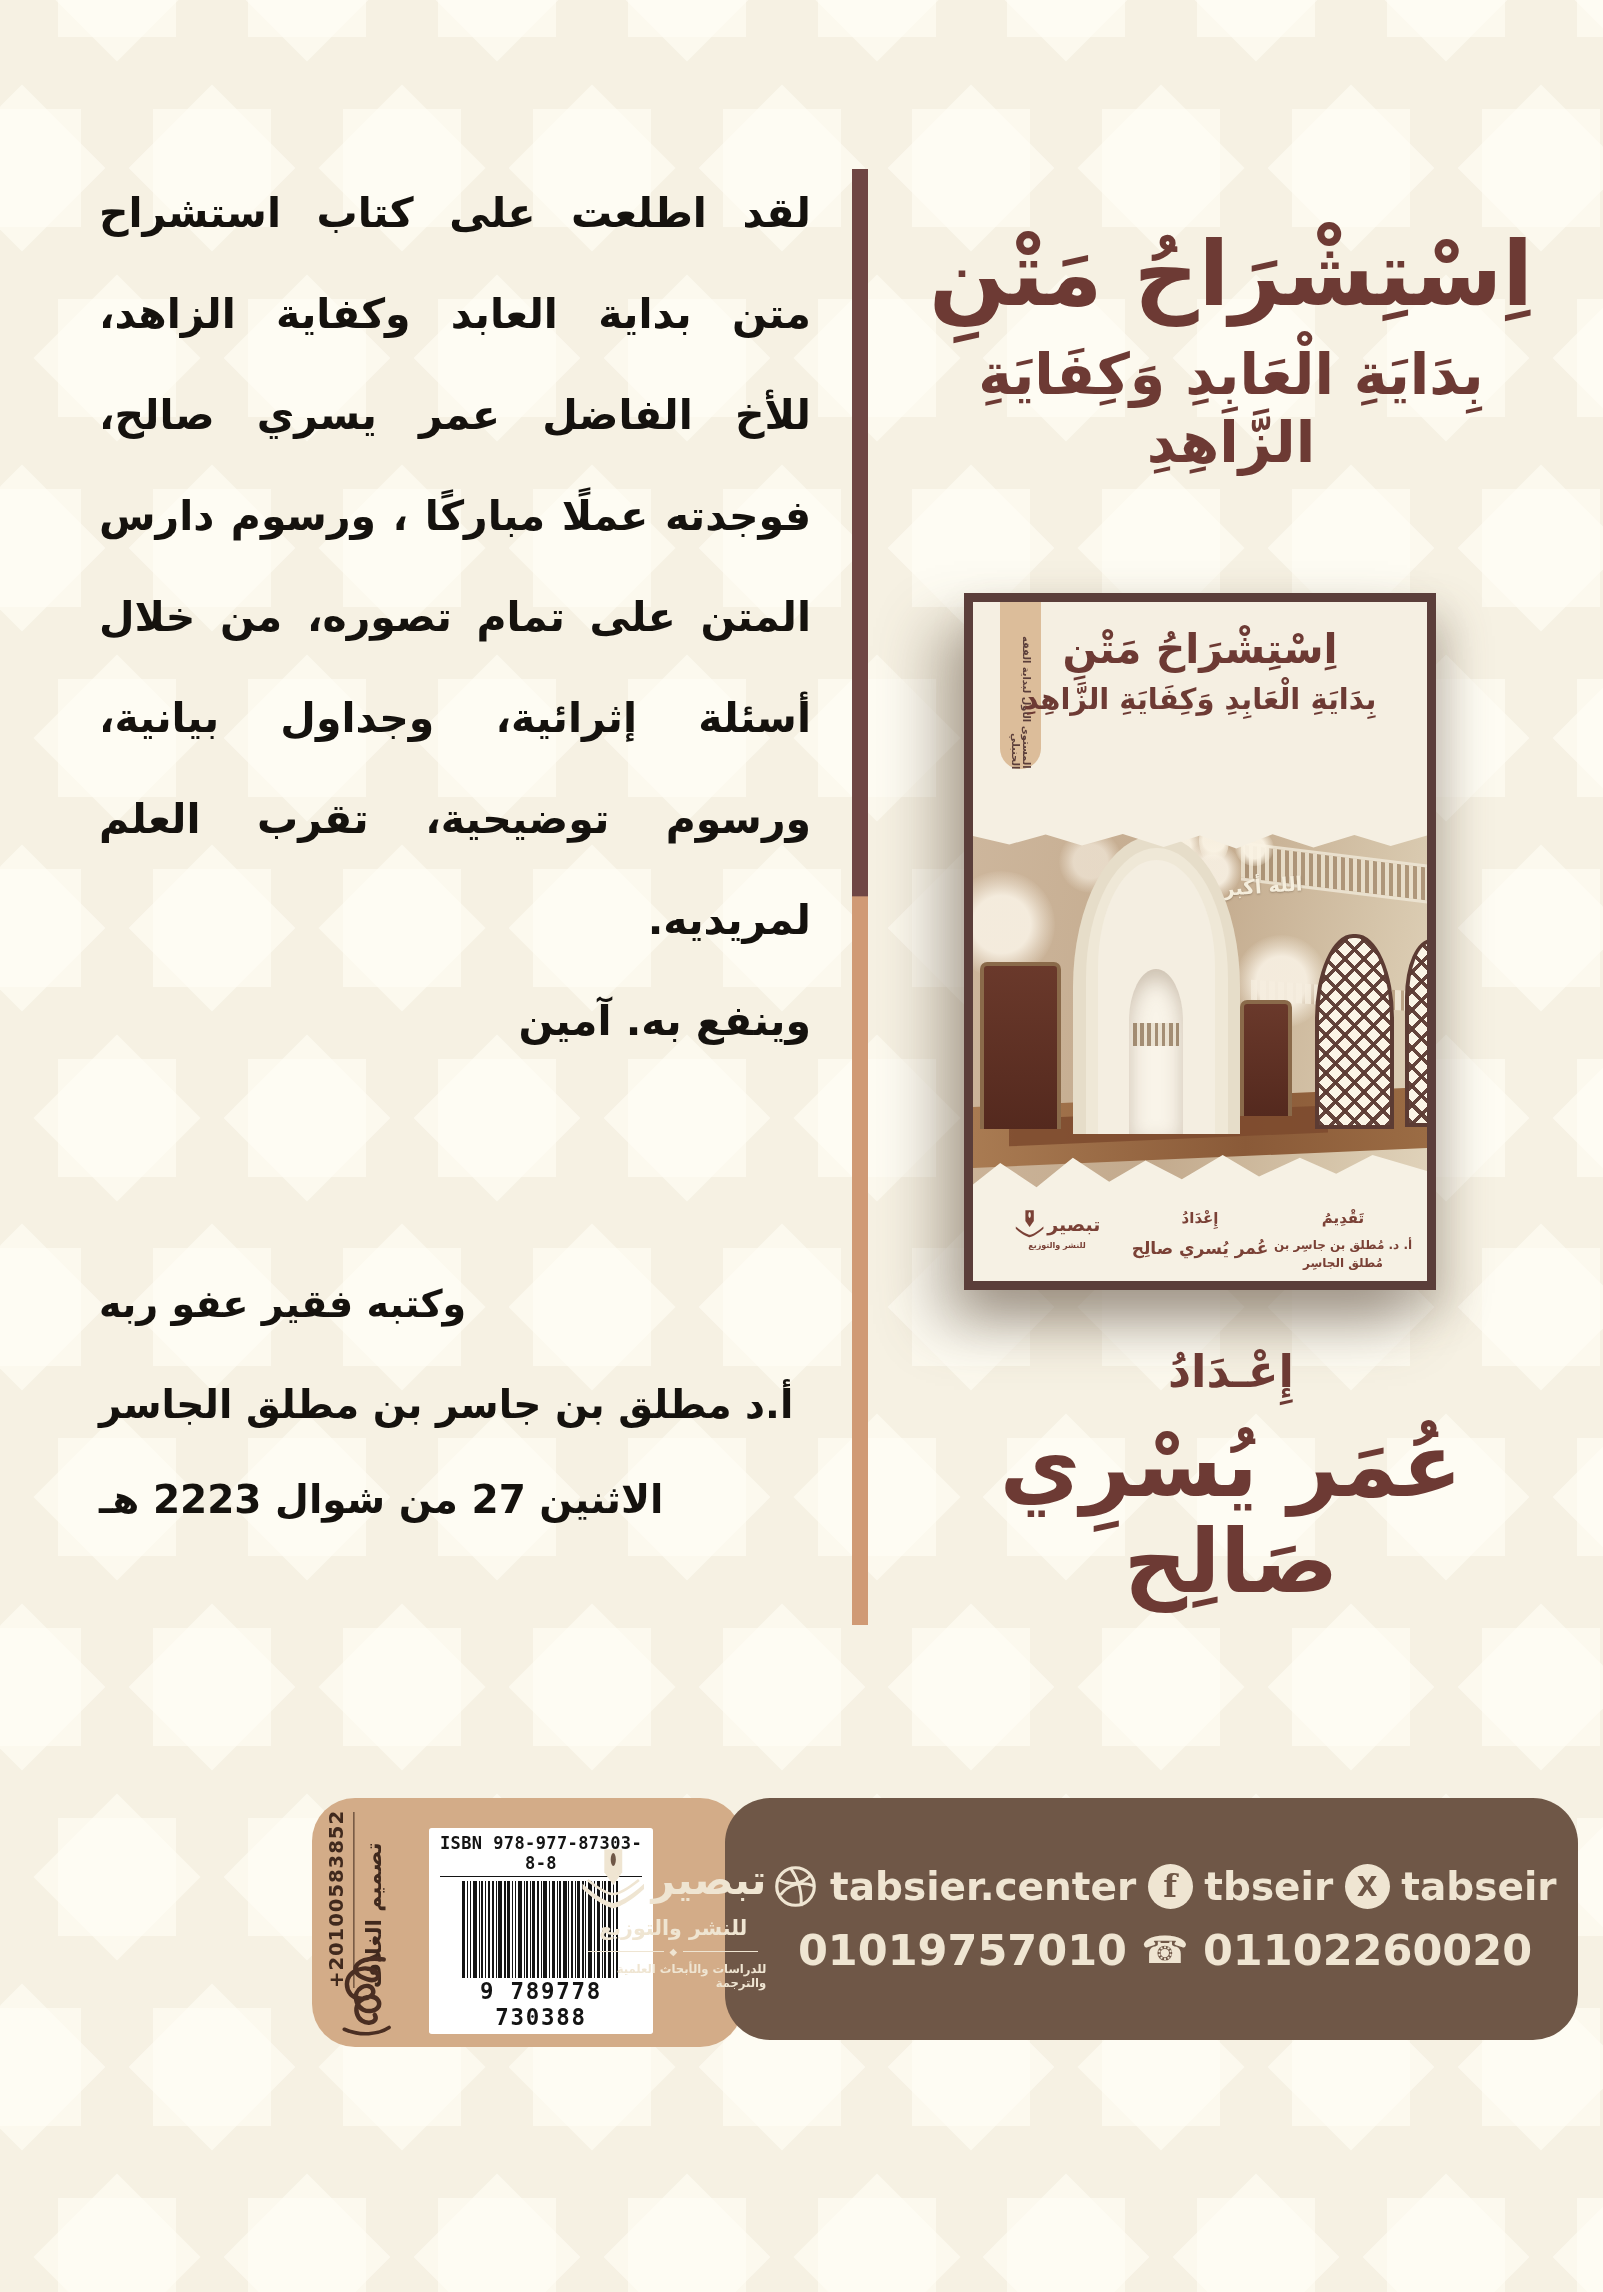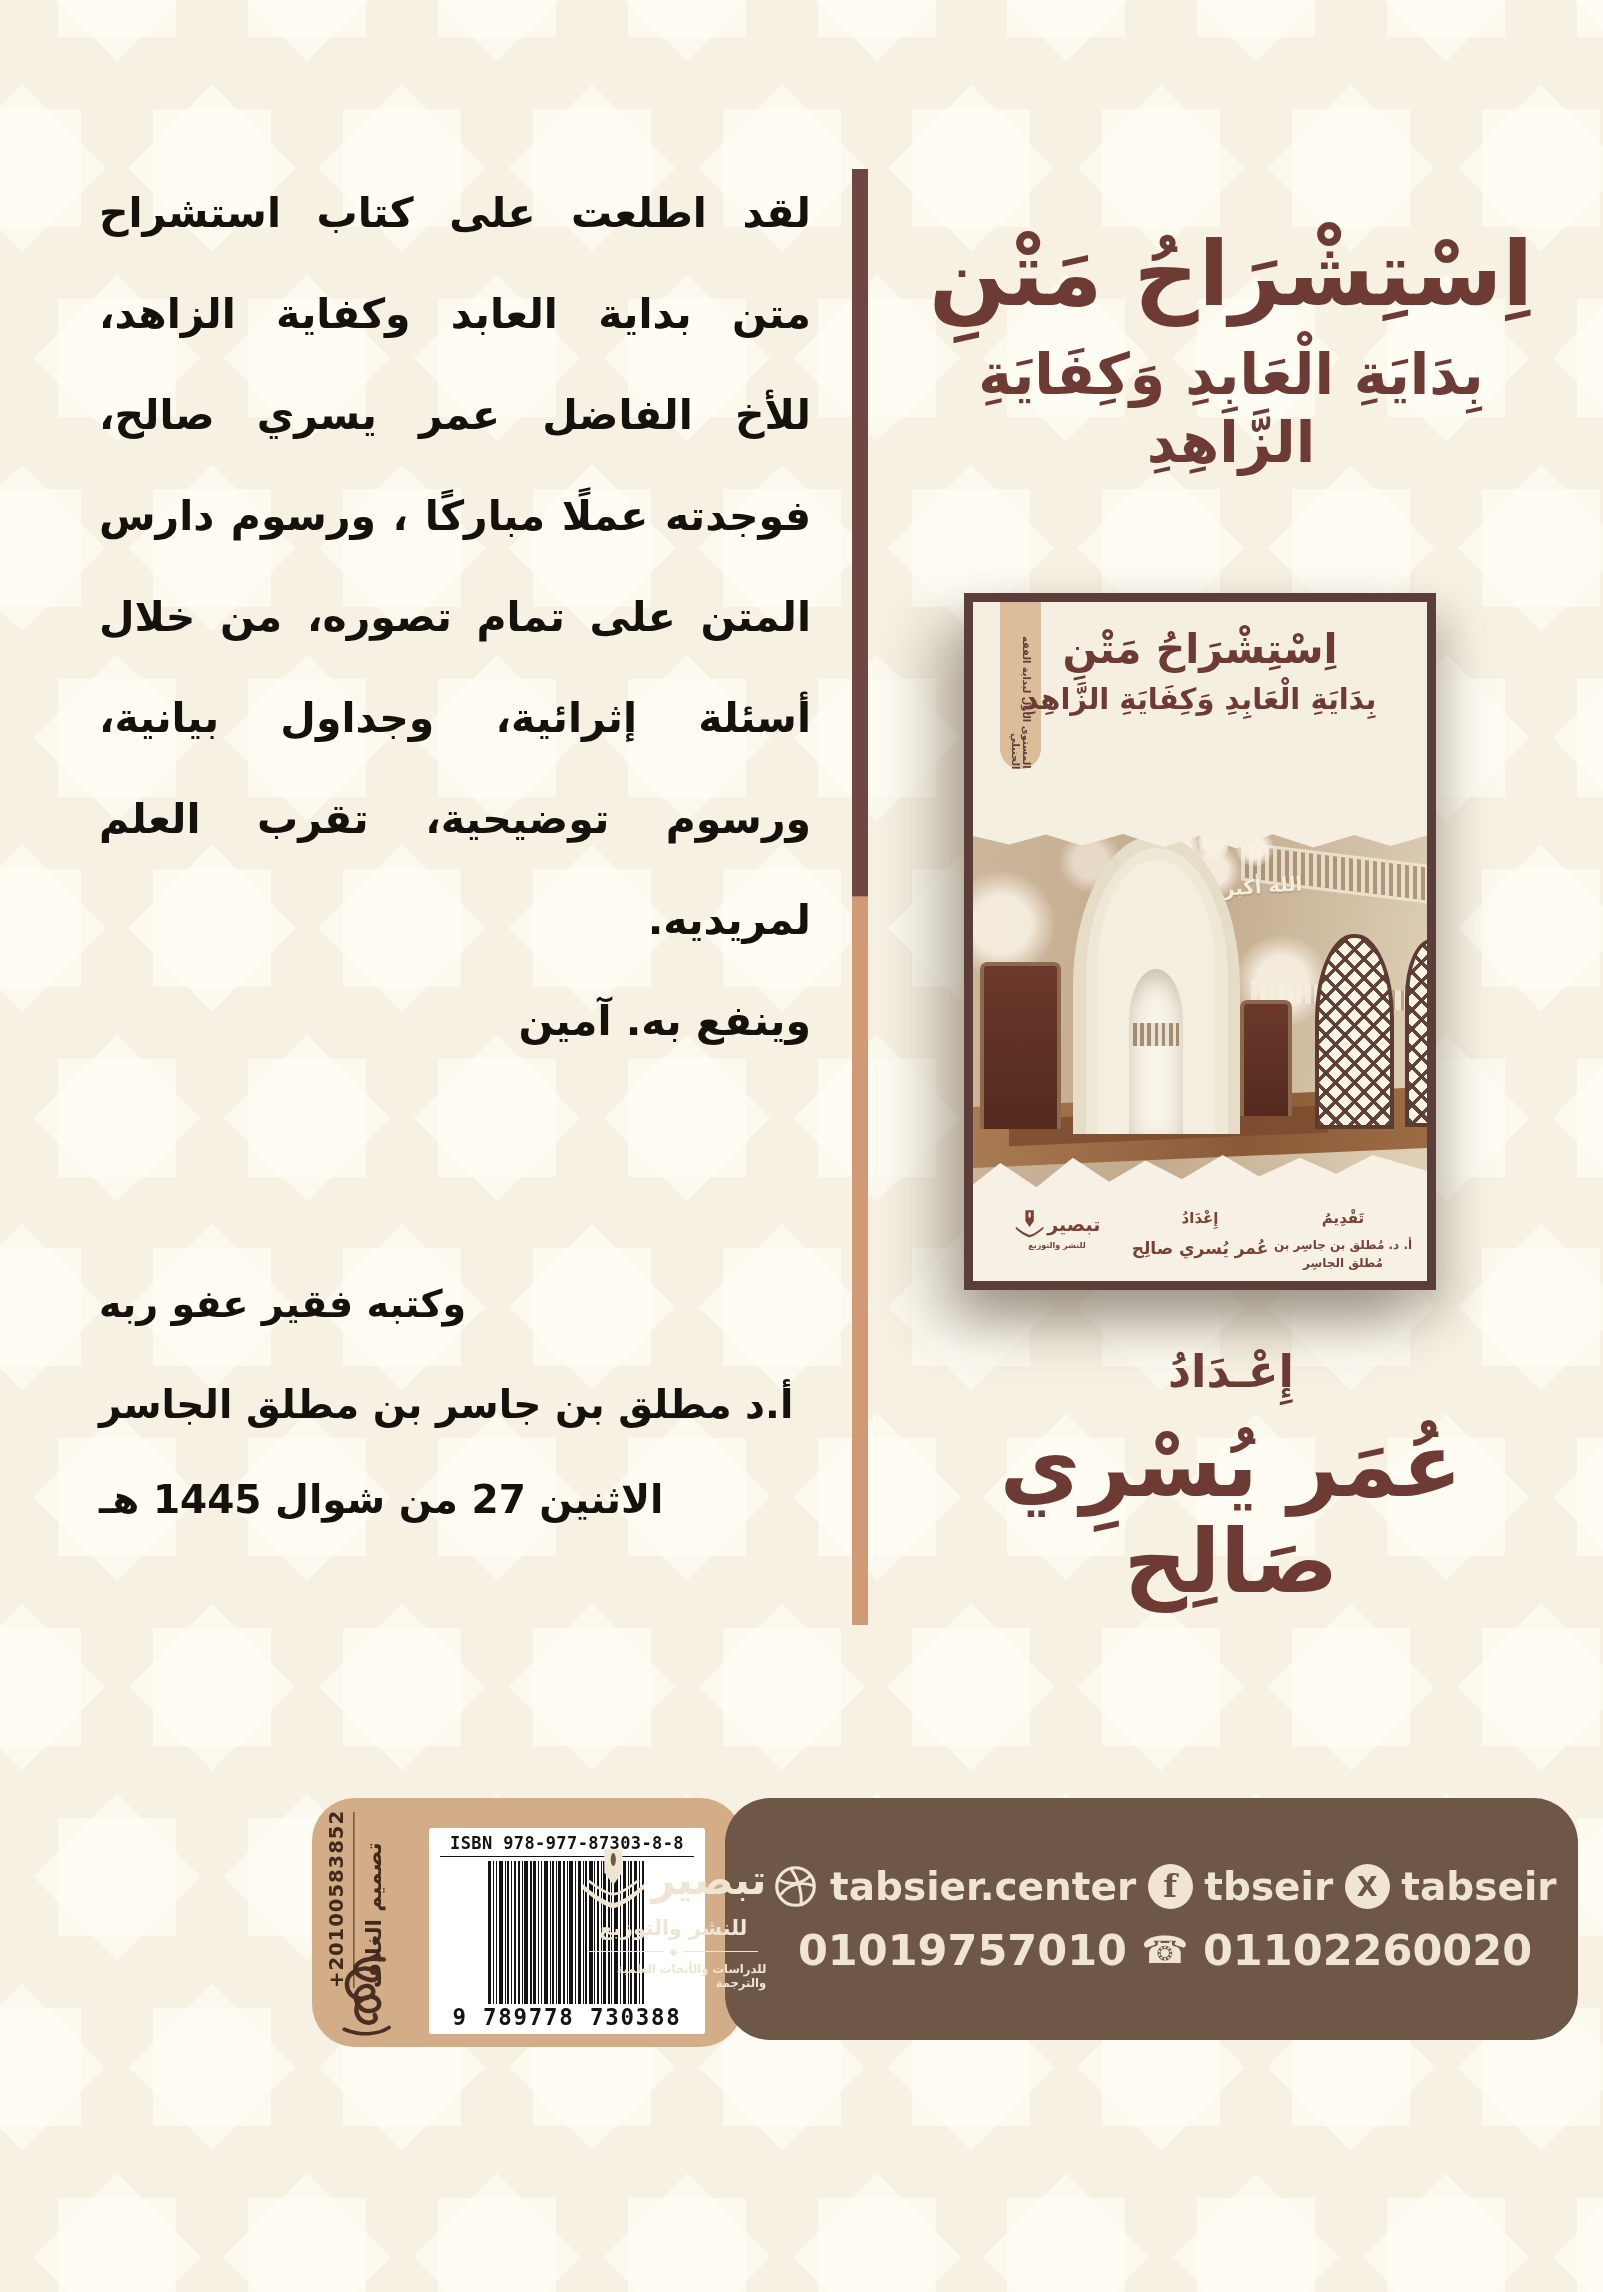--- a/index.html
+++ b/index.html
@@ -97,21 +97,21 @@
   .prepared{left:887px;top:1345px;width:690px;text-align:center;direction:rtl;color:#6d3a34;}
   .prep-label{font-size:45px;font-weight:bold;letter-spacing:1.8px;}
   .prep-name{font-size:88px;font-weight:bold;margin-top:19.7px;line-height:1.1;}
   
   .footer-tan{left:313px;top:1798px;width:431px;height:249px;border-radius:43px;background:#d3ac88;}
   .design-credit{position:absolute;left:12.5px;top:14.3px;height:176px;display:flex;gap:7.2px;direction:ltr;}
   .design-credit span{writing-mode:vertical-rl;transform:rotate(180deg);font-weight:bold;color:#40291d;
                       font-size:21.5px;letter-spacing:0.9px;}
   .design-credit .ph{border-left:1.8px solid #40291d;padding-left:5.4px;font-size:19.7px;}
   .design-sig{position:absolute;left:9px;bottom:5.4px;}
-  .barcode-box{position:absolute;left:117px;top:30px;width:276px;height:206px;background:#ffffff;border-radius:2.7px;
+  .barcode-box{position:absolute;left:117px;top:30px;width:224px;height:206px;background:#ffffff;border-radius:2.7px;
                display:flex;flex-direction:column;align-items:stretch;padding:5.4px 10.7px 3.6px;}
   .isbn{font-family:"DejaVu Sans Mono",monospace;font-size:17px;font-weight:bold;color:#141414;
         text-align:center;letter-spacing:0.4px;border-bottom:1.8px solid #141414;padding-bottom:2.7px;direction:ltr;}
   #bars{flex:1;display:flex;align-items:stretch;justify-content:center;padding-top:3.6px;direction:ltr;}
   #bars i{display:block;background:#141414;margin-right:1.8px;}
   .bc-num{font-family:"DejaVu Sans Mono",monospace;font-size:22.4px;font-weight:bold;color:#141414;
           text-align:center;letter-spacing:1.8px;direction:ltr;}
   .footer-brown{left:726px;top:1798px;width:853px;height:242px;border-radius:45px;background:#6f5747;
                 display:flex;align-items:center;color:#efe5d2;}
   .contact{flex:1;display:flex;flex-direction:column;align-items:center;gap:16px;padding-right:21.5px;direction:ltr;}
@@ -615,21 +615,21 @@
     <div class="t-line stretch">المتن على تمام تصوره، من خلال</div>
     <div class="t-line stretch">أسئلة إثرائية، وجداول بيانية،</div>
     <div class="t-line stretch">ورسوم توضيحية، تقرب العلم</div>
     <div class="t-line">لمريديه.</div>
     <div class="t-line">وينفع به. آمين</div>
   </div>
 
   <div class="layer sig-block">
     <div class="sig-intro">وكتبه فقير عفو ربه</div>
     <div class="sig-name">أ.د مطلق بن جاسر بن مطلق الجاسر</div>
-    <div class="sig-date">الاثنين 27 من شوال 1445 هـ</div>
+    <div class="sig-date">الاثنين 27 من شوال 2223 هـ</div>
   </div>
 
   <div class="layer vbar"></div>
 
   <div class="layer back-title">
     <div class="bt1">اِسْتِشْرَاحُ مَتْنِ</div>
     <div class="bt2">بِدَايَةِ الْعَابِدِ وَكِفَايَةِ الزَّاهِدِ</div>
   </div>
 
   <div class="layer cover">

